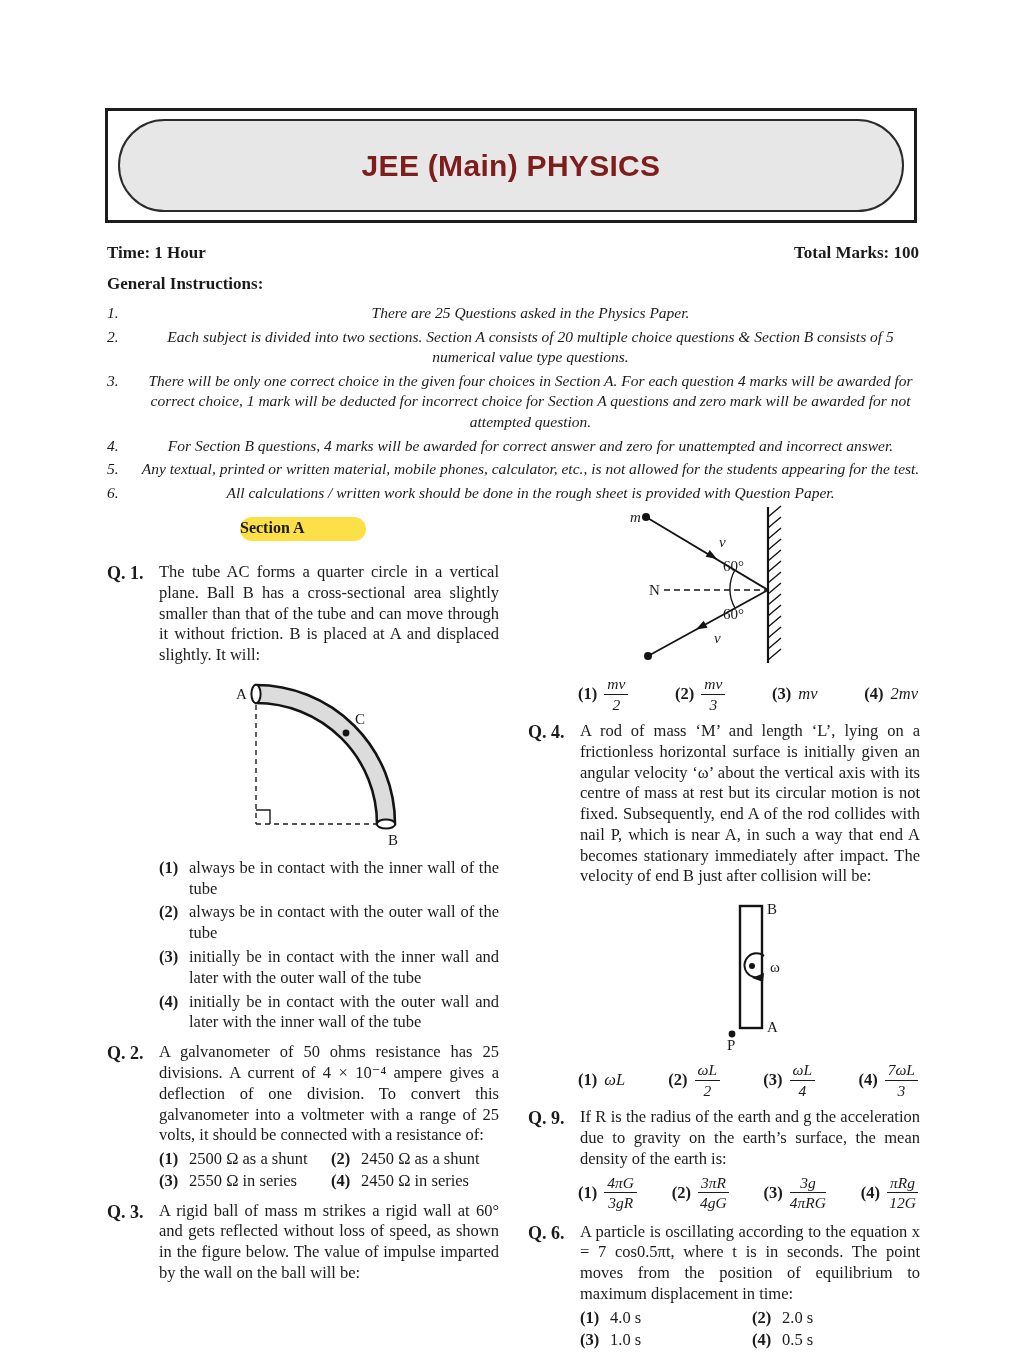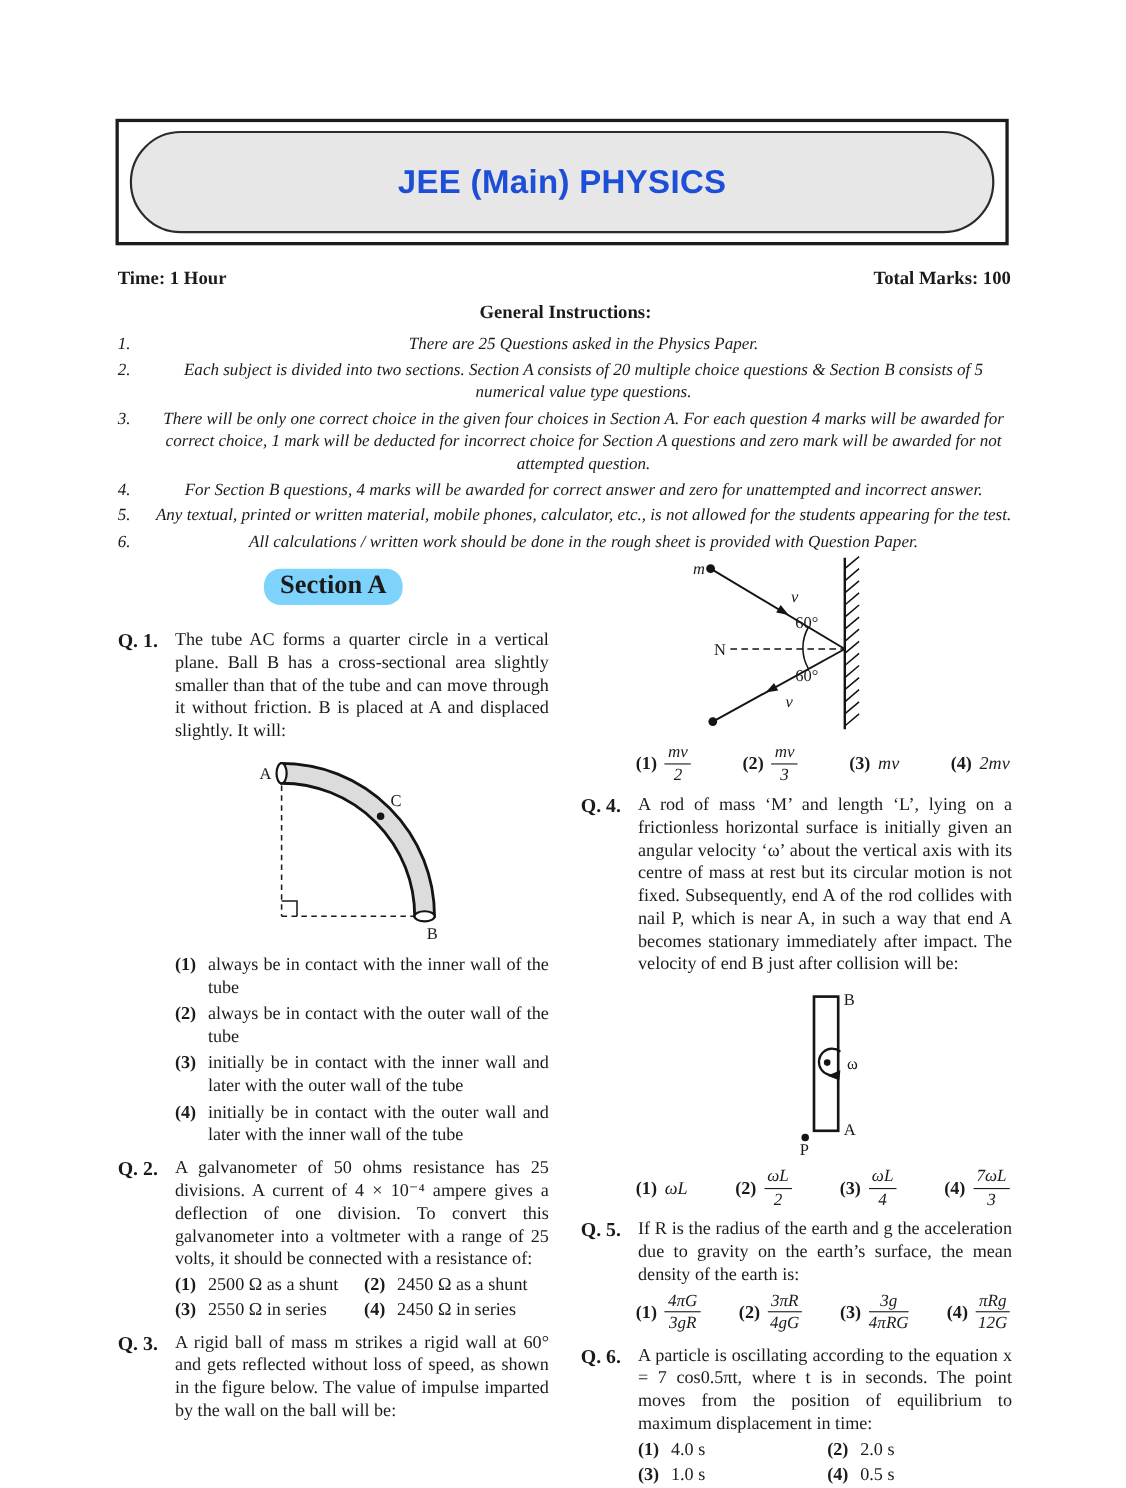--- a/index.html
+++ b/index.html
@@ -12,38 +12,38 @@
   .header-box {
     position:absolute; left:105px; top:108px; width:812px; height:115px;
     border:3px solid #1c1c1c; display:flex; align-items:center; justify-content:center;
     background:#fff;
   }
   .header-pill {
     width:calc(100% - 20px); height:calc(100% - 16px);
     background:#e7e7e7; border:2px solid #2b2b2b; border-radius:56px;
     display:flex; flex-direction:column; align-items:center; justify-content:center;
     font-family:"Liberation Sans","DejaVu Sans",sans-serif; font-weight:bold;
-    font-size:30px; line-height:1.3; letter-spacing:.3px; color:#1d4ed8;
+    font-size:30px; line-height:1.3; letter-spacing:.3px; color:#7f1d1d;
   }
   .meta-row {
     position:absolute; left:107px; top:243px; width:812px;
     display:flex; justify-content:space-between;
     font-weight:bold; font-size:17px;gap:44px;
   }
   .instructions { position:absolute; left:107px; top:274px; width:814px; }
-  .inst-heading { font-weight:bold; font-size:17px; margin-bottom:9px;text-align:center; }
+  .inst-heading { font-weight:bold; font-size:17px; margin-bottom:9px; }
   .inst-item { display:flex; font-style:italic; font-size:15.5px; line-height:1.33; margin-bottom:3px; }
   .inst-num { width:33px; flex-shrink:0; }
   .inst-text { flex:1;text-align:center; }
   .col { position:absolute; width:392px; }
   .col-left  { left:107px; top:517px; }
   .col-right { left:528px; top:505px; }
   .section-pill {
-    width:126px; margin:0 auto 21px auto; background:#7dd3fc;
-    border-radius:15px; text-align:center; font-weight:bold; font-size:24px;
+    width:126px; margin:0 auto 21px auto; background:#fde047;
+    border-radius:15px; text-align:left; font-weight:bold; font-size:16px;
     padding:2px 0 4px 0;
   }
   .question { display:flex; margin-bottom:9px; }
   .q-label { width:52px; flex-shrink:0; font-weight:bold; font-size:18px; line-height:1.26; }
   .q-body  { flex:1; font-size:16.5px; line-height:1.26; text-align:justify; }
   .opt { display:flex; font-size:16.5px; line-height:1.26; margin-top:3px; }
   .opt-num { width:30px; flex-shrink:0; font-weight:bold; }
   .opt-text { flex:1; text-align:justify; }
   .opt-grid { display:grid; grid-template-columns:172px 1fr; margin-top:2px; }
   .opt-grid .opt { margin-top:1px; }
@@ -268,21 +268,21 @@
       <span class="cell">
         <span class="num">(4)</span>
         <span class="frac mi">
             <span class="fnum">7ωL</span>
             <span class="fden">3</span>
           </span>
       </span>
     </div>
 
     <div class="question" style="margin-top:6px; margin-bottom:0;">
-      <span class="q-label">Q. 5.</span>
+      <span class="q-label">Q. 9.</span>
       <div class="q-body">
         <div>If R is the radius of the earth and g the acceleration due to gravity on the earth’s surface, the mean density of the earth is:</div>
       </div>
     </div>
     <div class="opt-row" style="margin-left:50px; margin-top:2px;">
       <span class="cell">
         <span class="num">(1)</span>
         <span class="frac mi">
             <span class="fnum">4πG</span>
             <span class="fden">3gR</span>

